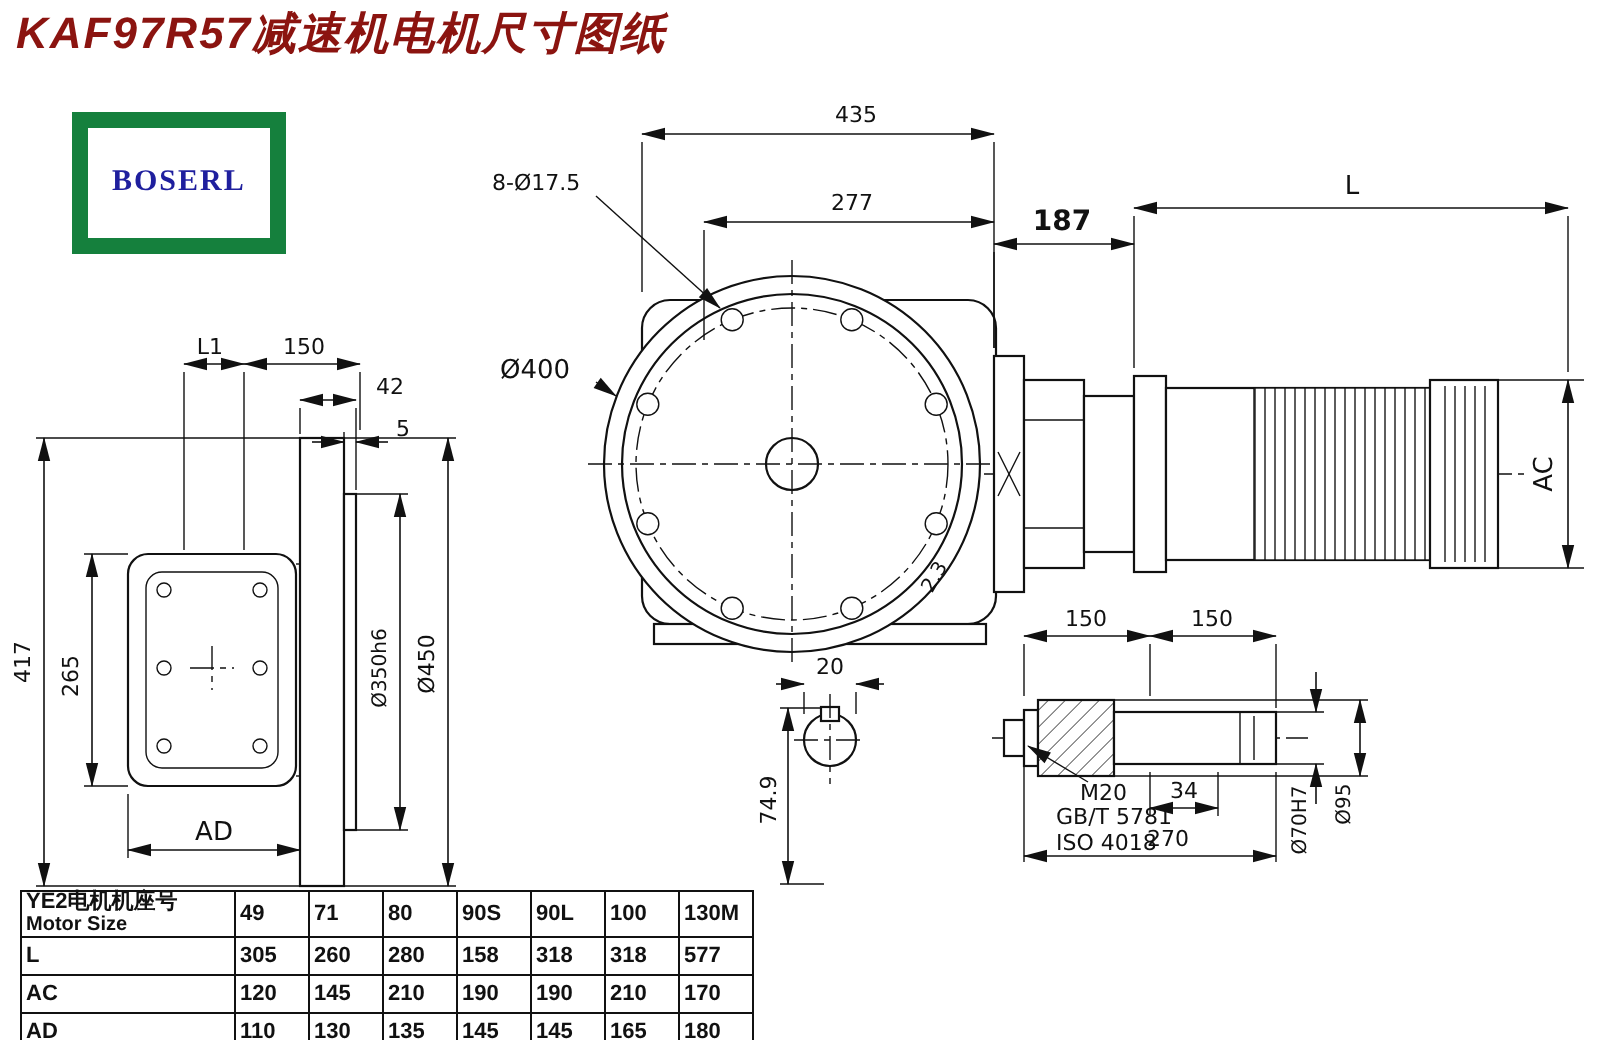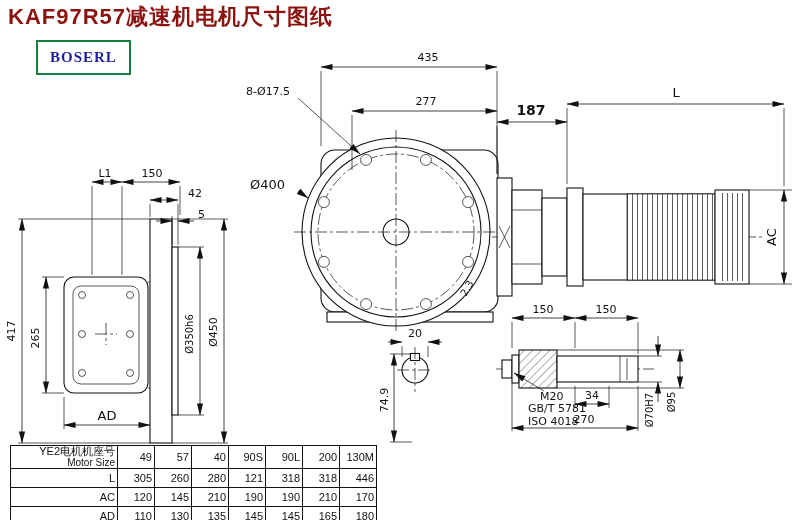--- a/index.html
+++ b/index.html
@@ -1,39 +1,39 @@
 <!DOCTYPE html>
 <html><head>
 <meta charset="utf-8">
 <style>
   html,body{margin:0;padding:0;background:#fff;}
   .page{position:relative;width:800px;height:520px;background:#fff;overflow:hidden;
         font-family:"Liberation Sans",sans-serif;}
   .title{position:absolute;left:8px;top:2px;margin:0;font-size:22px;font-weight:bold;
-         color:#8b1410;letter-spacing:1px;}
-  .logo{position:absolute;left:36px;top:40px;border:2px solid #15803d;padding:7px 12px;
+         color:#8b1410;letter-spacing:1px;font-style:italic;}
+  .logo{position:absolute;left:36px;top:56px;border:8px solid #15803d;padding:19px 12px;
         color:#1f1f9e;font-family:"Liberation Serif",serif;font-weight:bold;font-size:15px;
         letter-spacing:1px;background:#fff;}
   svg.draw{position:absolute;left:0;top:0;}
   
   .s{stroke:#111;stroke-width:1.1;}
   .t{stroke:#111;stroke-width:0.7;}
   .c{stroke:#111;stroke-width:0.7;fill:none;stroke-dasharray:12 3 3 3;}
   .d{stroke:#111;stroke-width:0.8;fill:none;}
   .e{stroke:#111;stroke-width:0.7;fill:none;}
   .dt{font:11px "DejaVu Sans","Liberation Sans",sans-serif;fill:#111;text-anchor:middle;}
   .dts{text-anchor:start;}
   .dtb{font-weight:bold;font-size:14px;}
   .big{font-size:13px;}
   .sm{font-size:10px;}
   
   .size-table{position:absolute;left:10px;top:445px;border-collapse:collapse;
               font:11px "Liberation Sans",sans-serif;color:#111;background:#fff;}
-  .size-table td,.size-table th{border:1px solid #111;text-align:right;padding:1px 2px;
-              font-weight:normal;height:16px;}
+  .size-table td,.size-table th{border:1px solid #111;text-align:left;padding:1px 2px;
+              font-weight:bold;height:16px;}
   .size-table th.rowhead{width:102px;line-height:1.05;padding:0 2px;}
   .size-table td{width:32px;}
   .size-table .en{font-size:10px;}
 </style>
 </head>
 <body>
 
 <div class="page">
 
   <h1 class="title">KAF97R57减速机电机尺寸图纸</h1>
@@ -254,36 +254,36 @@
   </svg>
 
   <table class="size-table">
     <tbody>
       <tr>
         <th class="rowhead">
           <div>YE2电机机座号</div>
           <div class="en">Motor Size</div>
         </th>
         <td>49</td>
-        <td>57</td>
-        <td>40</td>
+        <td>71</td>
+        <td>80</td>
         <td>90S</td>
         <td>90L</td>
-        <td>200</td>
+        <td>100</td>
         <td>130M</td>
       </tr>
       <tr>
         <td>L</td>
         <td>305</td>
         <td>260</td>
         <td>280</td>
-        <td>121</td>
+        <td>158</td>
         <td>318</td>
         <td>318</td>
-        <td>446</td>
+        <td>577</td>
       </tr>
       <tr>
         <td>AC</td>
         <td>120</td>
         <td>145</td>
         <td>210</td>
         <td>190</td>
         <td>190</td>
         <td>210</td>
         <td>170</td>

